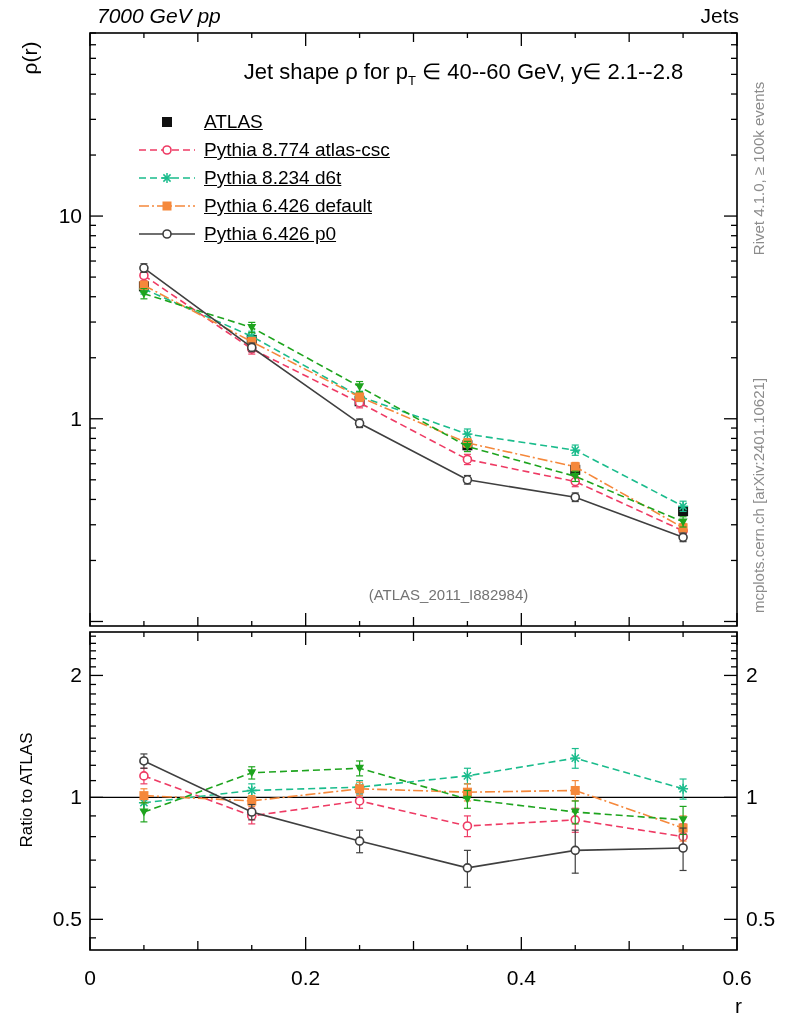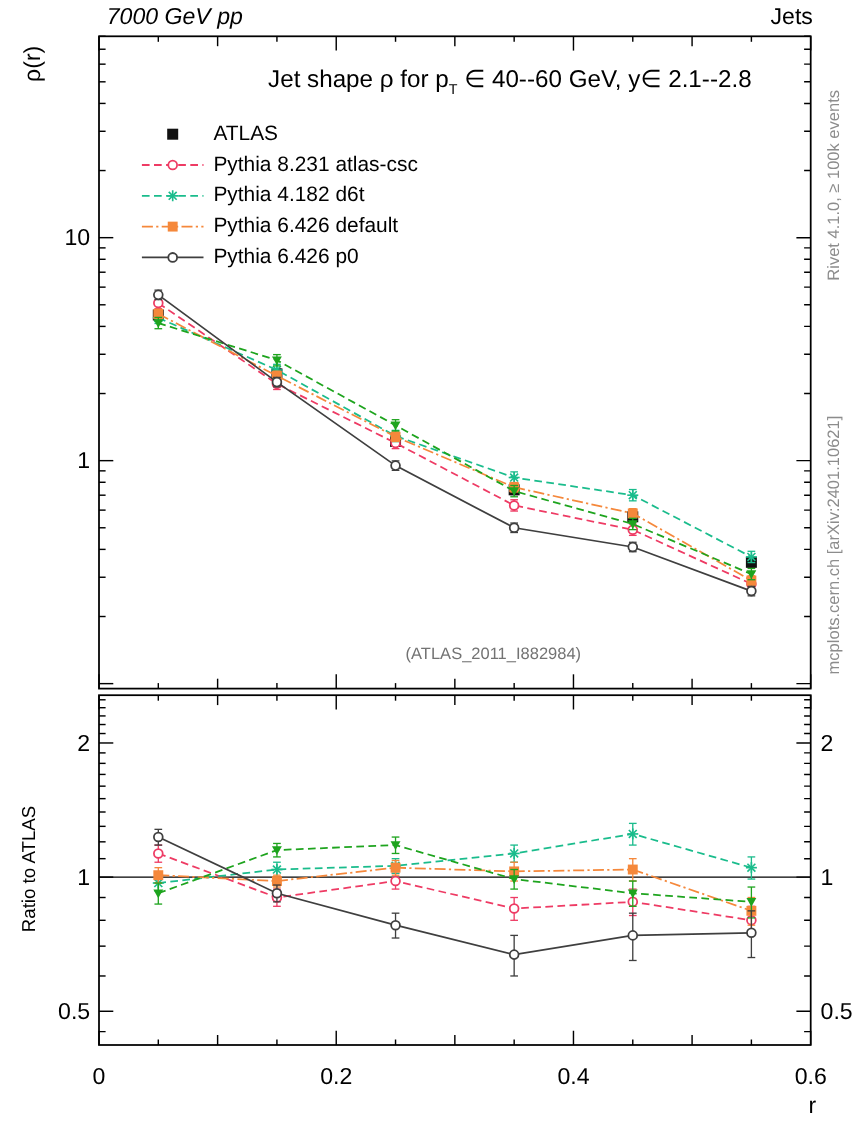--- a/index.html
+++ b/index.html
@@ -8,21 +8,21 @@
   #plot{position:absolute;left:0;top:0;}
   #plot text{font-family:"Liberation Sans",sans-serif;fill:#000;}
   .abs{position:absolute;white-space:nowrap;}
   .hdr{font-size:21px;top:4px;}
   .title{left:90px;width:747px;top:59px;text-align:center;font-size:22px;}
   .title .sub{font-size:13px;position:relative;top:6px;}
   .vtext{position:absolute;transform:rotate(-90deg);transform-origin:center;
          white-space:nowrap;text-align:center;}
   .gray{color:#8c8c8c;}
   .watermark{left:90px;width:717px;top:586px;text-align:center;font-size:15px;color:#737373;}
-  .legend{position:absolute;left:128px;top:108px;}
+  .legend{position:absolute;left:138px;top:108px;text-decoration:underline;}
   .lrow{display:flex;align-items:center;height:28px;font-size:19px;}
   .lrow svg{margin-right:8px;}
   .xlab{right:44px;top:994px;font-size:21px;}
 </style>
 </head>
 <body>
 
 <div class="page">
 
   <svg id="plot" width="786" height="1024">
@@ -789,33 +789,33 @@
         </svg>
         <span>ATLAS</span>
       </div>
       <div class="lrow">
         <svg width="58" height="18">
           <line x1="1" y1="9" x2="57" y2="9" stroke="#ee3b64" stroke-width="1.6" stroke-dasharray="7,4"></line>
           <g>
             <circle cx="29" cy="9" r="4" fill="#fff" stroke="#ee3b64" stroke-width="1.6"></circle>
           </g>
         </svg>
-        <span>Pythia 8.231 atlas-csc</span>
+        <span>Pythia 8.774 atlas-csc</span>
       </div>
       <div class="lrow">
         <svg width="58" height="18">
           <line x1="1" y1="9" x2="57" y2="9" stroke="#1abc8c" stroke-width="1.6" stroke-dasharray="7,4"></line>
           <g>
             <line x1="24" y1="9" x2="34" y2="9" stroke="#1abc8c" stroke-width="1.5"></line>
             <line x1="29" y1="4" x2="29" y2="14" stroke="#1abc8c" stroke-width="1.5"></line>
             <line x1="25.4" y1="5.4" x2="32.6" y2="12.6" stroke="#1abc8c" stroke-width="1.5"></line>
             <line x1="25.4" y1="12.6" x2="32.6" y2="5.4" stroke="#1abc8c" stroke-width="1.5"></line>
           </g>
         </svg>
-        <span>Pythia 4.182 d6t</span>
+        <span>Pythia 8.234 d6t</span>
       </div>
       <div class="lrow">
         <svg width="58" height="18">
           <line x1="1" y1="9" x2="57" y2="9" stroke="#f5883b" stroke-width="1.6" stroke-dasharray="10,3,2,3"></line>
           <g>
             <rect x="24.5" y="4.5" width="9" height="9" fill="#f5883b"></rect>
           </g>
         </svg>
         <span>Pythia 6.426 default</span>
       </div>

